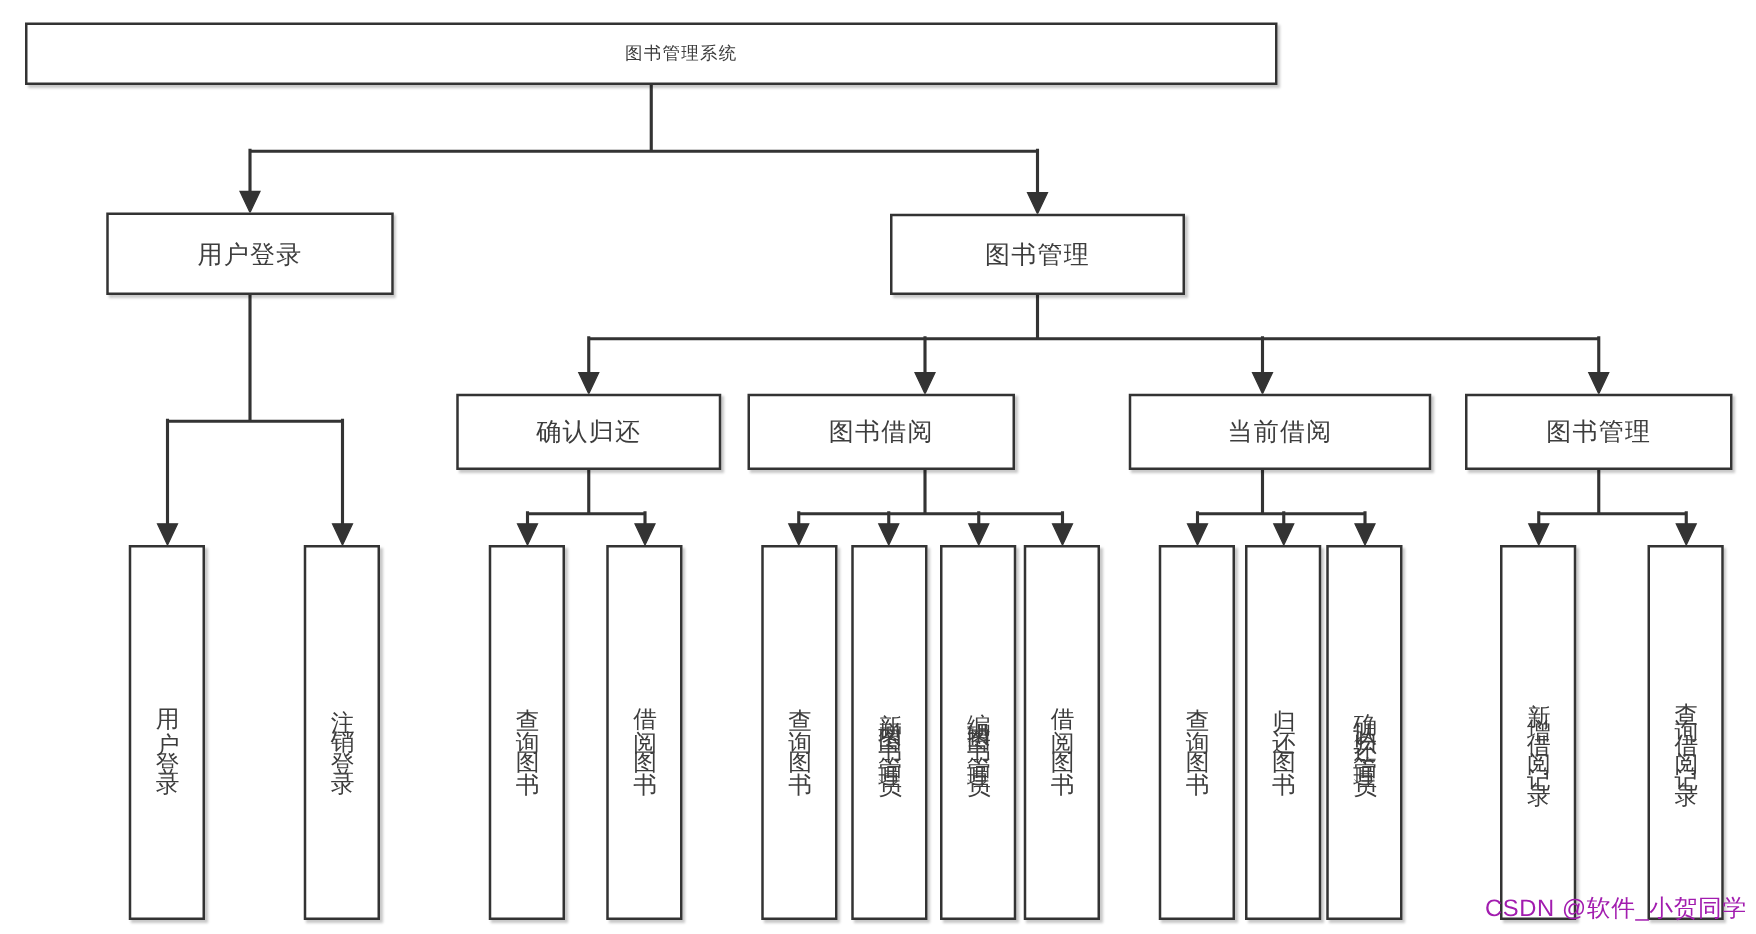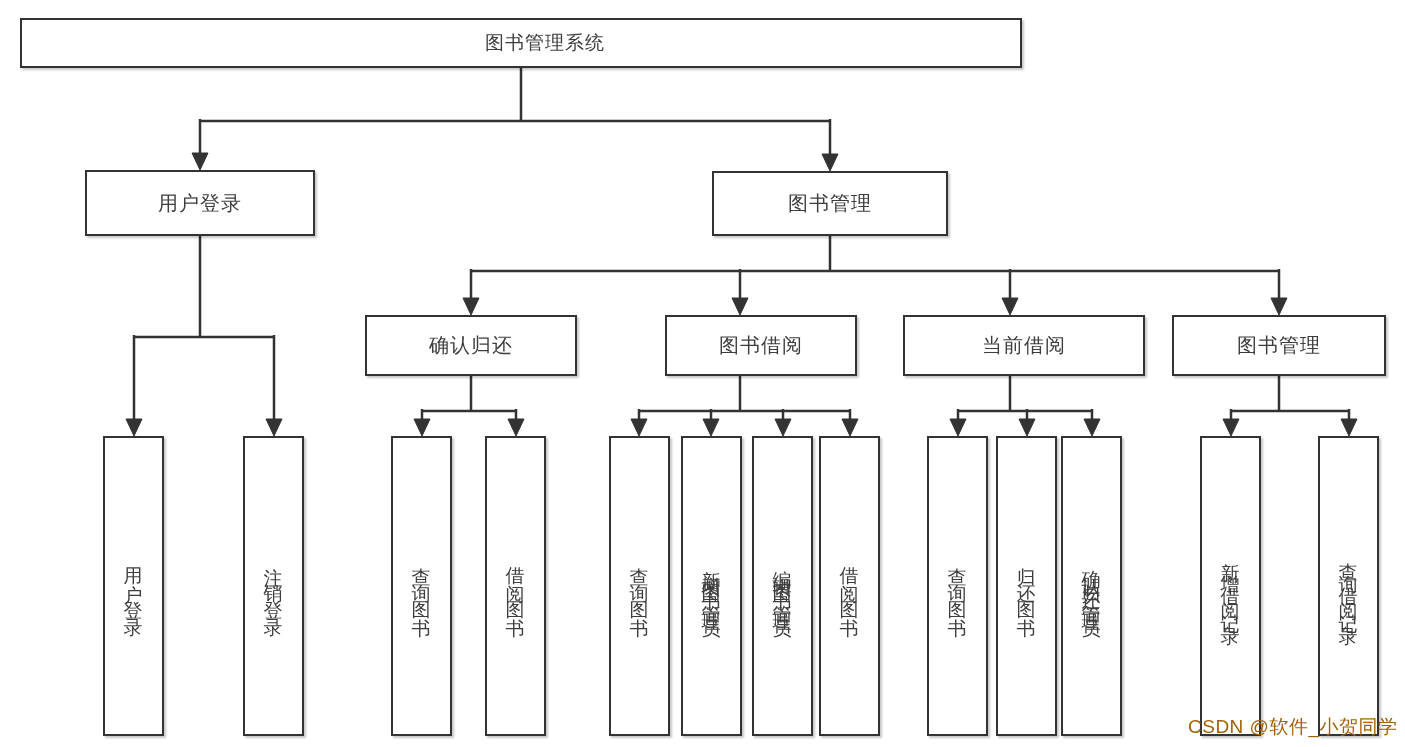--- a/index.html
+++ b/index.html
@@ -36,21 +36,21 @@
     box-sizing: border-box;
     background: #ffffff;
     border: 2px solid #333333;
     box-shadow: 2px 2px 2px rgba(0,0,0,0.22);
     display: flex;
     align-items: center;
     justify-content: center;
     color: #3d3d3d;
   }
   .hnode { font-size: 20px; letter-spacing: 1px; }
-  .rootnode { font-size: 19px; letter-spacing: 1px; padding-left: 48px; }
+  .rootnode { font-size: 14px; letter-spacing: 1px; padding-left: 48px; }
   .leaf {
     top: 436px;
     width: 61px;
     height: 300px;
     border-width: 2.5px;
   }
   .leaf span {
     writing-mode: vertical-rl;
     text-orientation: mixed;
     font-size: 19px;
@@ -58,21 +58,21 @@
     white-space: nowrap;
   }
   .s4 span { letter-spacing: 17px; }
   .s6 span { letter-spacing: 13px; }
   .s9 span { letter-spacing: 7px; }
   .watermark {
     position: absolute;
     left: 1188px;
     top: 714px;
     font-size: 19px;
-    color: #a16207;
+    color: #a21caf;
     letter-spacing: 0.5px;
     white-space: nowrap;
   }
 </style>
 </head>
 <body>
 
 <div class="stage">
 
   <svg class="connector-layer" viewBox="0 0 1405 747" aria-hidden="true">
@@ -132,21 +132,21 @@
   <div class="node hnode" style="left:85px; top:170px; width:230px; height:66px;">
     <span>用户登录</span>
   </div>
   <div class="node hnode" style="left:712px; top:171px; width:236px; height:65px;">
     <span>图书管理</span>
   </div>
 
   <div class="node hnode" style="left:365px; top:315px; width:212px; height:61px;">
     <span>确认归还</span>
   </div>
-  <div class="node hnode" style="left:665px; top:315px; width:192px; height:61px;">
+  <div class="node hnode" style="left:598px; top:315px; width:214px; height:61px;">
     <span>图书借阅</span>
   </div>
   <div class="node hnode" style="left:903px; top:315px; width:242px; height:61px;">
     <span>当前借阅</span>
   </div>
   <div class="node hnode" style="left:1172px; top:315px; width:214px; height:61px;">
     <span>图书管理</span>
   </div>
 
   <div class="node leaf s4" style="left:103px;">

